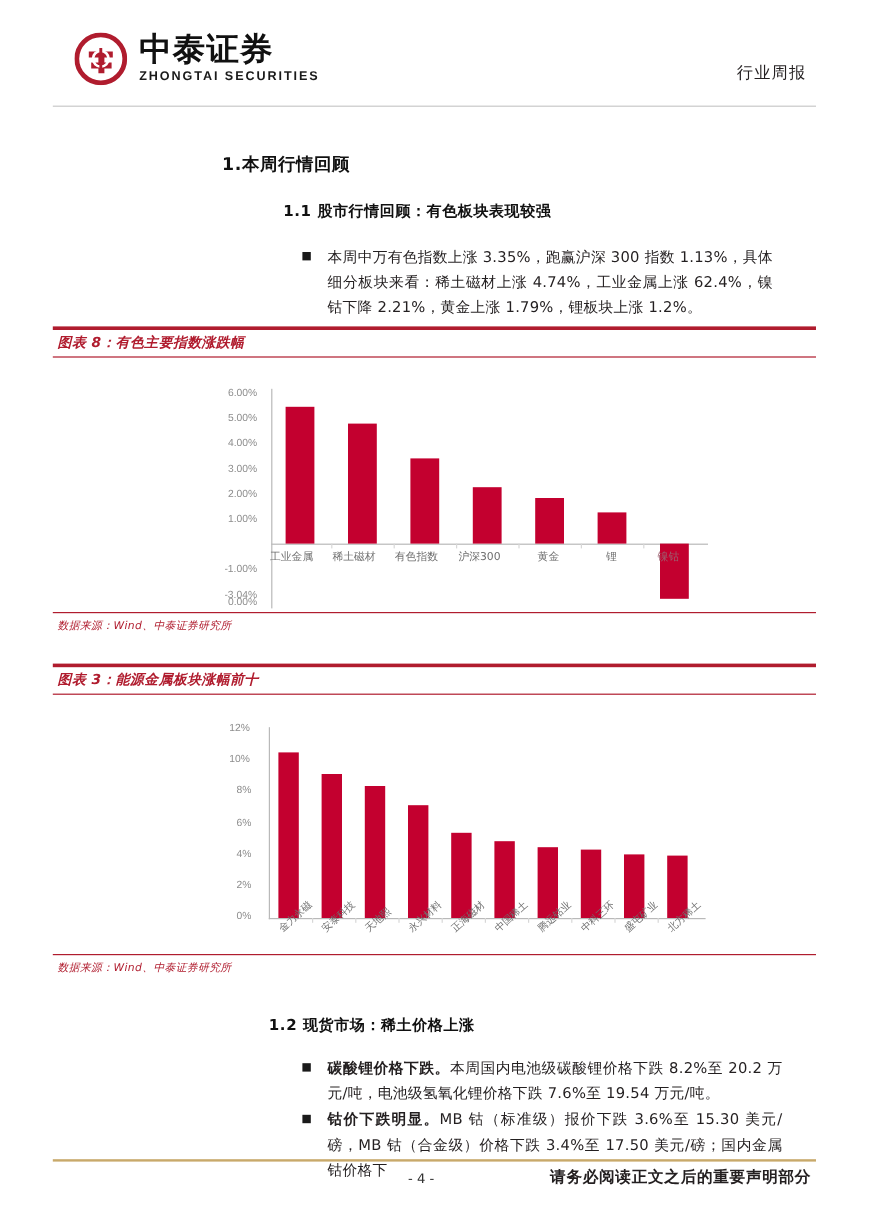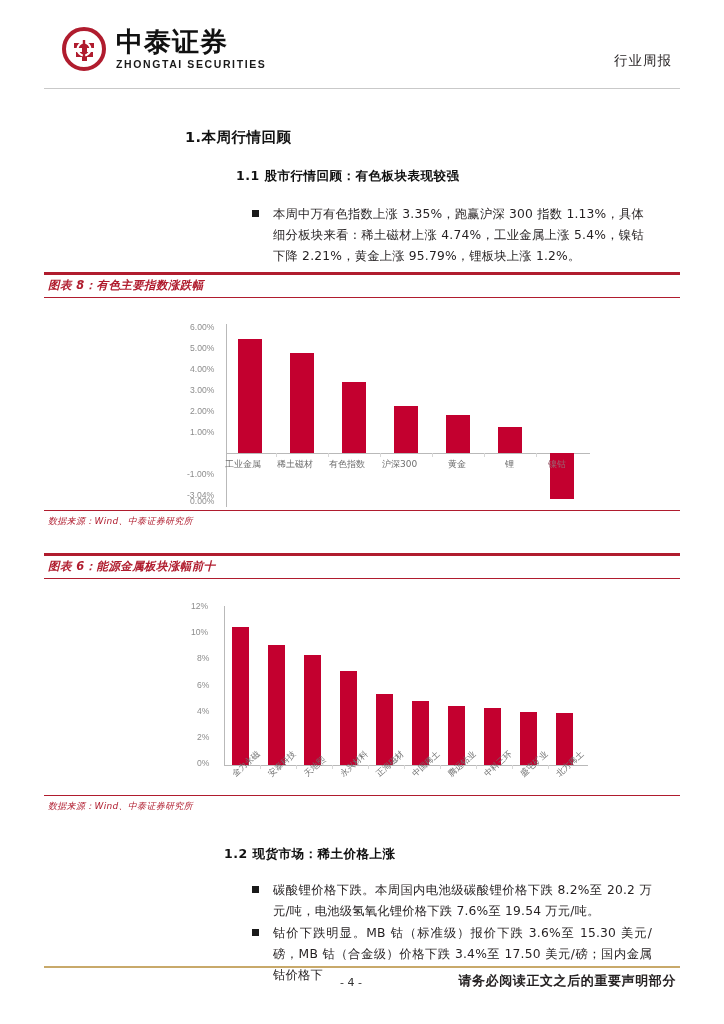--- a/index.html
+++ b/index.html
@@ -55,21 +55,21 @@
   .bullet-block { position: absolute; }
   .bullet-row { display: flex; align-items: flex-start; }
   .bullet-sq {
     width: 7px; height: 7px; background: #1a1a1a; flex: 0 0 auto;
     margin-top: 6px; margin-right: 14px;
   }
   .bullet-text {
     font-size: 12.3px; line-height: 21px; color: #231f20;
     text-align: justify; letter-spacing: .2px;
   }
-  .bullet-text b { font-weight: normal; margin-top: 48px; }
+  .bullet-text b { font-weight: bold; margin-top: 48px; }
 
   
   .exhibit { position: absolute; left: 44px; width: 636px; }
   .ex-topbar { height: 2.5px; background: #b01c2e; }
   .ex-caption {
     font-size: 11.5px; font-weight: bold; font-style: italic;
     color: #b01c2e; padding: 3px 4px 4px 4px; letter-spacing: .4px;
   }
   .ex-underline { height: 1.2px; background: #b01c2e; }
   .ex-botbar { height: 1.2px; background: #b01c2e; }
@@ -134,21 +134,21 @@
     <div class="header-right">行业周报</div>
     <div class="header-rule"></div>
   </div>
 
   <div class="sec-title">1.本周行情回顾</div>
   <div class="sub-title">1.1 股市行情回顾：有色板块表现较强</div>
 
   <div class="bullet-block" style="left:252px; top:204px; width:392px;">
     <div class="bullet-row">
       <span class="bullet-sq"></span>
-      <span class="bullet-text">本周中万有色指数上涨 3.35%，跑赢沪深 300 指数 1.13%，具体细分板块来看：稀土磁材上涨 4.74%，工业金属上涨 5.4%，镍钴下降 2.21%，黄金上涨 95.79%，锂板块上涨 1.2%。</span>
+      <span class="bullet-text">本周中万有色指数上涨 3.35%，跑赢沪深 300 指数 1.13%，具体细分板块来看：稀土磁材上涨 4.74%，工业金属上涨 62.4%，镍钴下降 2.21%，黄金上涨 1.79%，锂板块上涨 1.2%。</span>
     </div>
   </div>
 
   <div class="exhibit" style="top:272px;">
     <div class="ex-topbar"></div>
     <div class="ex-caption">图表 8：有色主要指数涨跌幅</div>
     <div class="ex-underline"></div>
 
     <div class="chart-area" style="height:212px;">
 
@@ -188,21 +188,21 @@
       <span class="cat-label" style="left:461px; top:160px;">锂</span>
       <span class="cat-label" style="left:504px; top:160px; color:#9c6070;">镍钴</span>
     </div>
 
     <div class="ex-botbar"></div>
     <div class="ex-source">数据来源：Wind、中泰证券研究所</div>
   </div>
 
   <div class="exhibit" style="top:553px;">
     <div class="ex-topbar"></div>
-    <div class="ex-caption">图表 6：能源金属板块涨幅前十</div>
+    <div class="ex-caption">图表 3：能源金属板块涨幅前十</div>
     <div class="ex-underline"></div>
 
     <div class="chart-area" style="height:216px;">
 
       <span class="axis-label" style="left:147px; top:22px;">12%</span>
       <span class="axis-label" style="left:147px; top:48px;">10%</span>
       <span class="axis-label" style="left:153px; top:74px;">8%</span>
       <span class="axis-label" style="left:153px; top:101px;">6%</span>
       <span class="axis-label" style="left:153px; top:127px;">4%</span>
       <span class="axis-label" style="left:153px; top:153px;">2%</span>

